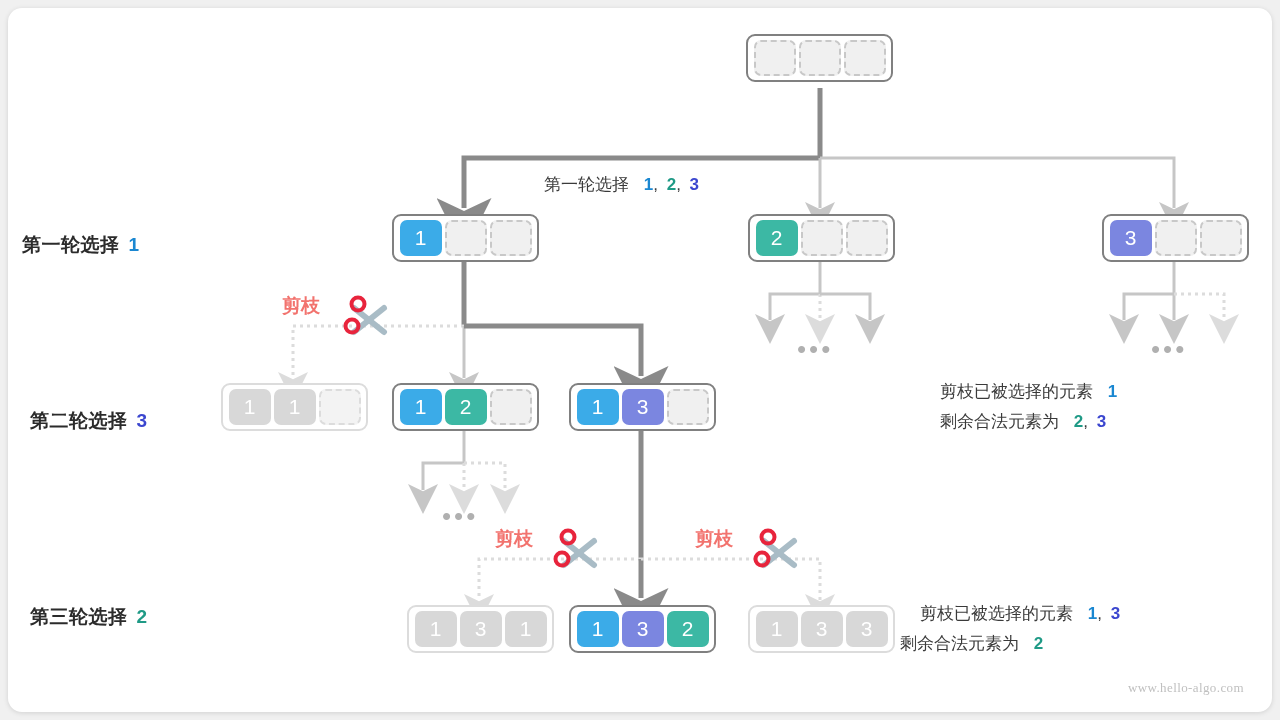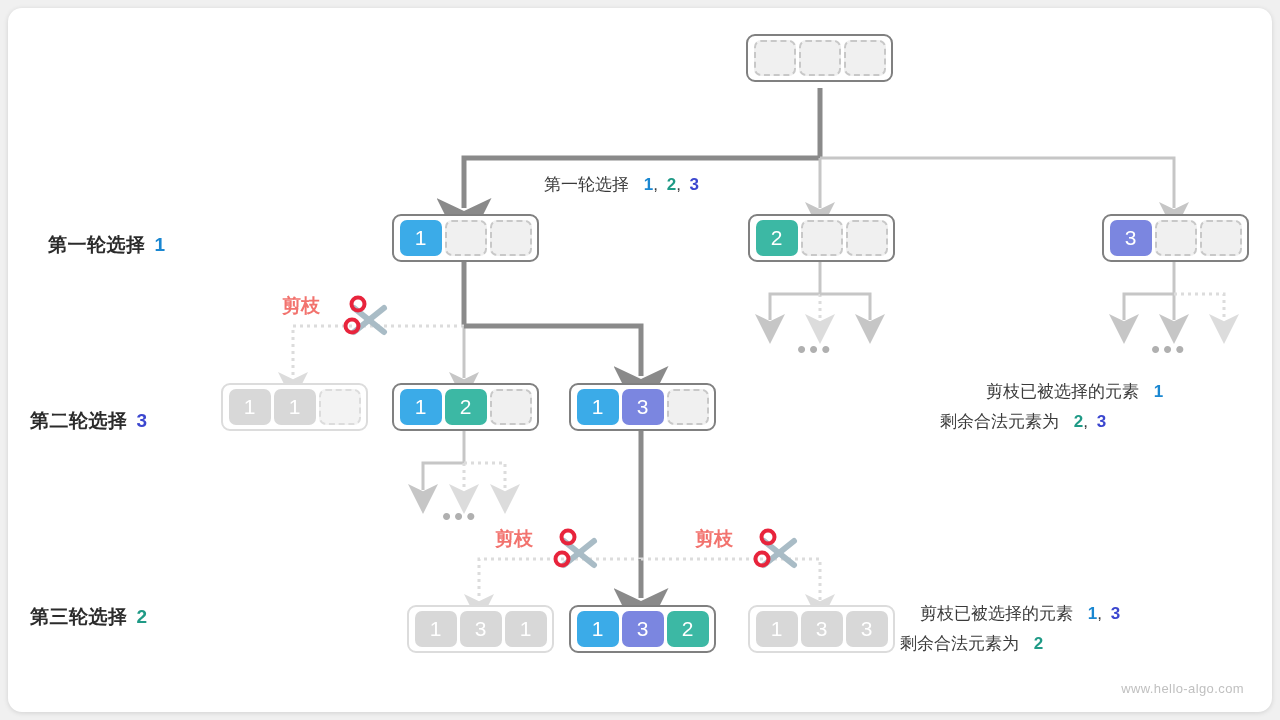--- a/index.html
+++ b/index.html
@@ -50,21 +50,21 @@
   .prune-label{
     position:absolute;font-size:19px;font-weight:bold;color:#f2736e;
     white-space:nowrap;
   }
   .dots{
     position:absolute;font-size:26px;color:#b0b0b0;letter-spacing:3px;
     line-height:10px;white-space:nowrap;
   }
   .watermark{
     position:absolute;right:28px;bottom:16px;
-    font-family:Liberation Sans, sans-serif;
+    font-family:Liberation Serif, serif;
     font-size:13px;color:#c0c0c0;letter-spacing:.4px;
   }
 </style>
 </head>
 <body>
 
 <div id="card">
 
   <svg id="svg-layer" viewBox="0 0 1264 704" xmlns="http://www.w3.org/2000/svg">
     <defs>
@@ -132,21 +132,21 @@
     </g>
 
     <g transform="translate(746,525)">
       <line x1="10" y1="8" x2="40" y2="32" stroke="#a9bcc6" stroke-width="6" stroke-linecap="round"></line>
       <line x1="10" y1="32" x2="40" y2="8" stroke="#a9bcc6" stroke-width="6" stroke-linecap="round"></line>
       <circle cx="14" cy="4" r="6.5" fill="none" stroke="#e8243c" stroke-width="4"></circle>
       <circle cx="8" cy="26" r="6.5" fill="none" stroke="#e8243c" stroke-width="4"></circle>
     </g>
   </svg>
 
-  <div class="row-label" style="left:40px;top:224px;">
+  <div class="row-label" style="left:14px;top:224px;">
     <span>第一轮选择</span><span class="rv" style="color:#1a87d1">1</span>
   </div>
   <div class="row-label" style="left:22px;top:400px;">
     <span>第二轮选择</span><span class="rv" style="color:#3b46cf">3</span>
   </div>
   <div class="row-label" style="left:22px;top:561px;margin-top:35px;">
     <span>第三轮选择</span><span class="rv" style="color:#1f9a86">2</span>
   </div>
 
   <div class="state" style="left:738px;top:26px;">
@@ -203,21 +203,21 @@
     <div class="cell grey">3</div>
   </div>
 
   <div class="note" style="left:536px;top:165px;">
     <span>第一轮选择</span>
     <span class="v" style="color:#1a87d1;margin-left:10px;">1</span><span class="sep">,</span>
     <span class="v" style="color:#1f9a86;margin-left:4px;">2</span><span class="sep">,</span>
     <span class="v" style="color:#3b46cf;margin-left:4px;">3</span>
   </div>
 
-  <div class="note" style="left:932px;top:372px;margin-left:46px;">
+  <div class="note" style="left:932px;top:372px;">
     <span>剪枝已被选择的元素</span>
     <span class="v" style="color:#1a87d1;margin-left:10px;">1</span>
   </div>
   <div class="note" style="left:932px;top:402px;text-align:center;">
     <span>剩余合法元素为</span>
     <span class="v" style="color:#1f9a86;margin-left:10px;">2</span><span class="sep">,</span>
     <span class="v" style="color:#3b46cf;margin-left:4px;">3</span>
   </div>
 
   <div class="note" style="left:912px;top:594px;">

